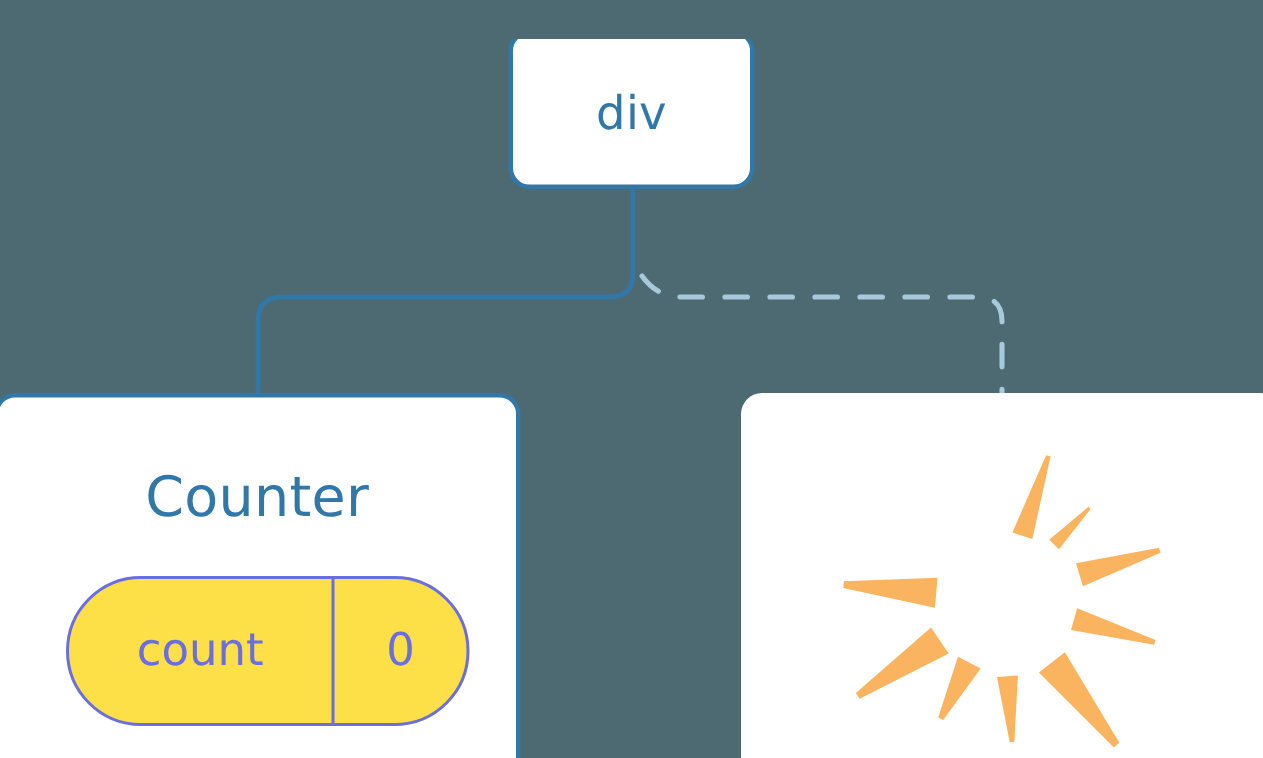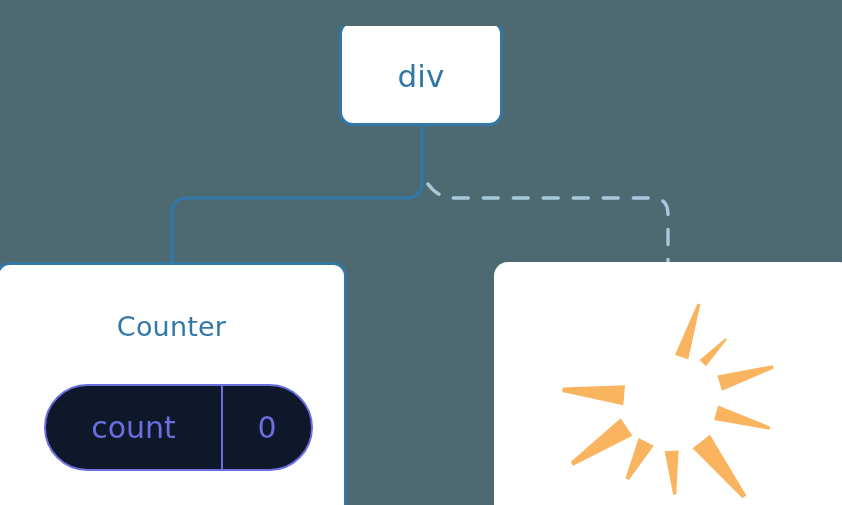--- a/index.html
+++ b/index.html
@@ -62,38 +62,38 @@
     border-radius: 14px;
     padding-left: 4px;
   }
   #node-counter .node-title {
     position: absolute;
     left: 0;
     right: 0;
     top: 48px;
     text-align: center;
     color: #3178a8;
-    font-size: 27px;
+    font-size: 37px;
     line-height: 1;
     letter-spacing: 0.2px;
   }
 
   
   .state-pill {
     position: absolute;
     left: 45px;
     top: 119px;
     width: 269px;
-    height: 87px;
+    height: 100px;
     border: 2px solid #6a6ede;
     border-radius: 50px;
     box-sizing: border-box;
     display: flex;
     align-items: stretch;
-    background: #0f172a;
+    background: #fde047;
   }
   .state-pill .pill-key {
     flex: 0 0 175px;
     display: flex;
     align-items: center;
     justify-content: center;
     color: #6a6ede;
     font-size: 30px;
     border-right: 2px solid #6a6ede;
     line-height: 1;

